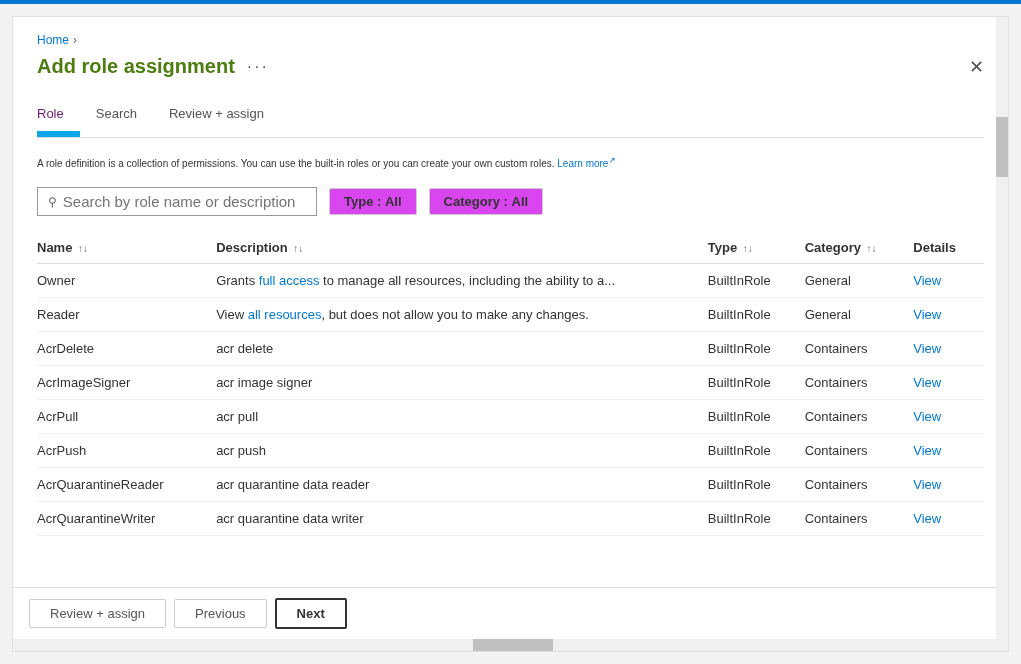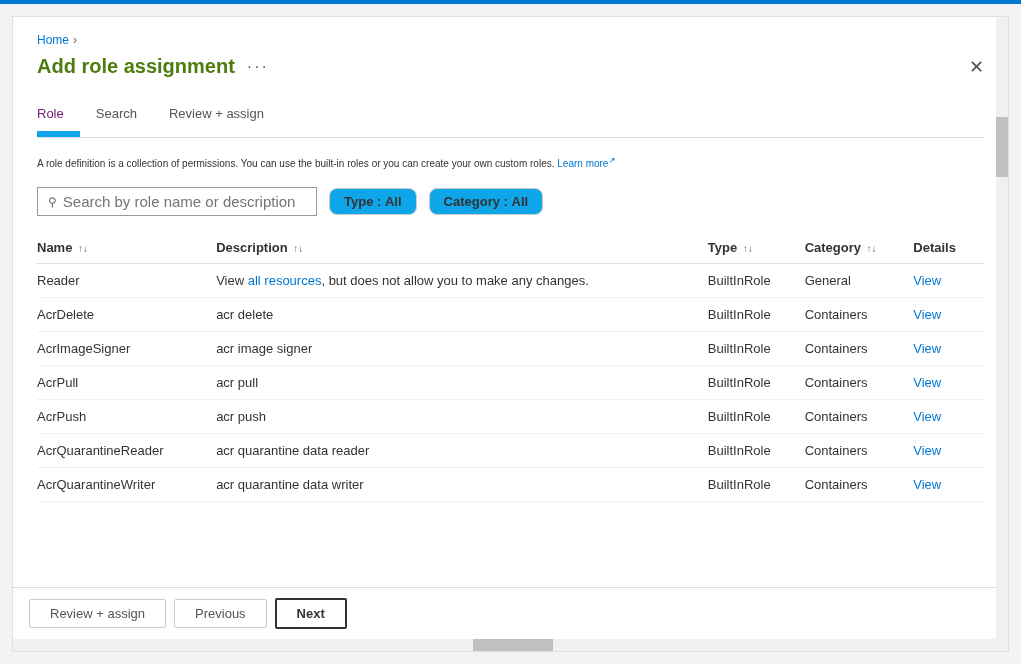--- a/index.html
+++ b/index.html
@@ -149,25 +149,25 @@
       border: none;
       outline: none;
       font-size: 15px;
       color: #555;
       width: 100%;
       font-family: 'Segoe UI', sans-serif;
     }
 
     .filter-btn {
       border: 1px solid #ccc;
-      background: #0ea5e9;
+      background: #d946ef;
       padding: 5px 14px;
       font-size: 13px;
       cursor: pointer;
-      border-radius: 8px;
+      border-radius: 2px;
       color: #333;
     }
 
     .filter-btn span {
       font-weight: 600;
     }
 
     .table-container {
       flex: 1;
       overflow-y: auto;
@@ -359,20 +359,27 @@
             <th>
               <span>Category</span>
               <span class="sort-icon">↑↓</span>
             </th>
             <th>
               <span>Details</span>
             </th>
           </tr>
         </thead>
         <tbody id="table-body">
+        <tr>
+              <td>Owner</td>
+              <td class="desc">Grants <span class="highlight">full access</span> to manage all resources, including the ability to a...</td>
+              <td>BuiltInRole</td>
+              <td>General</td>
+              <td><a class="view-link">View</a></td>
+            </tr>
             <tr>
               <td>Reader</td>
               <td class="desc">View <span class="highlight">all resources</span>, but does not allow you to make any changes.</td>
               <td>BuiltInRole</td>
               <td>General</td>
               <td><a class="view-link">View</a></td>
             </tr>
             <tr>
               <td>AcrDelete</td>
               <td class="desc">acr delete</td>

